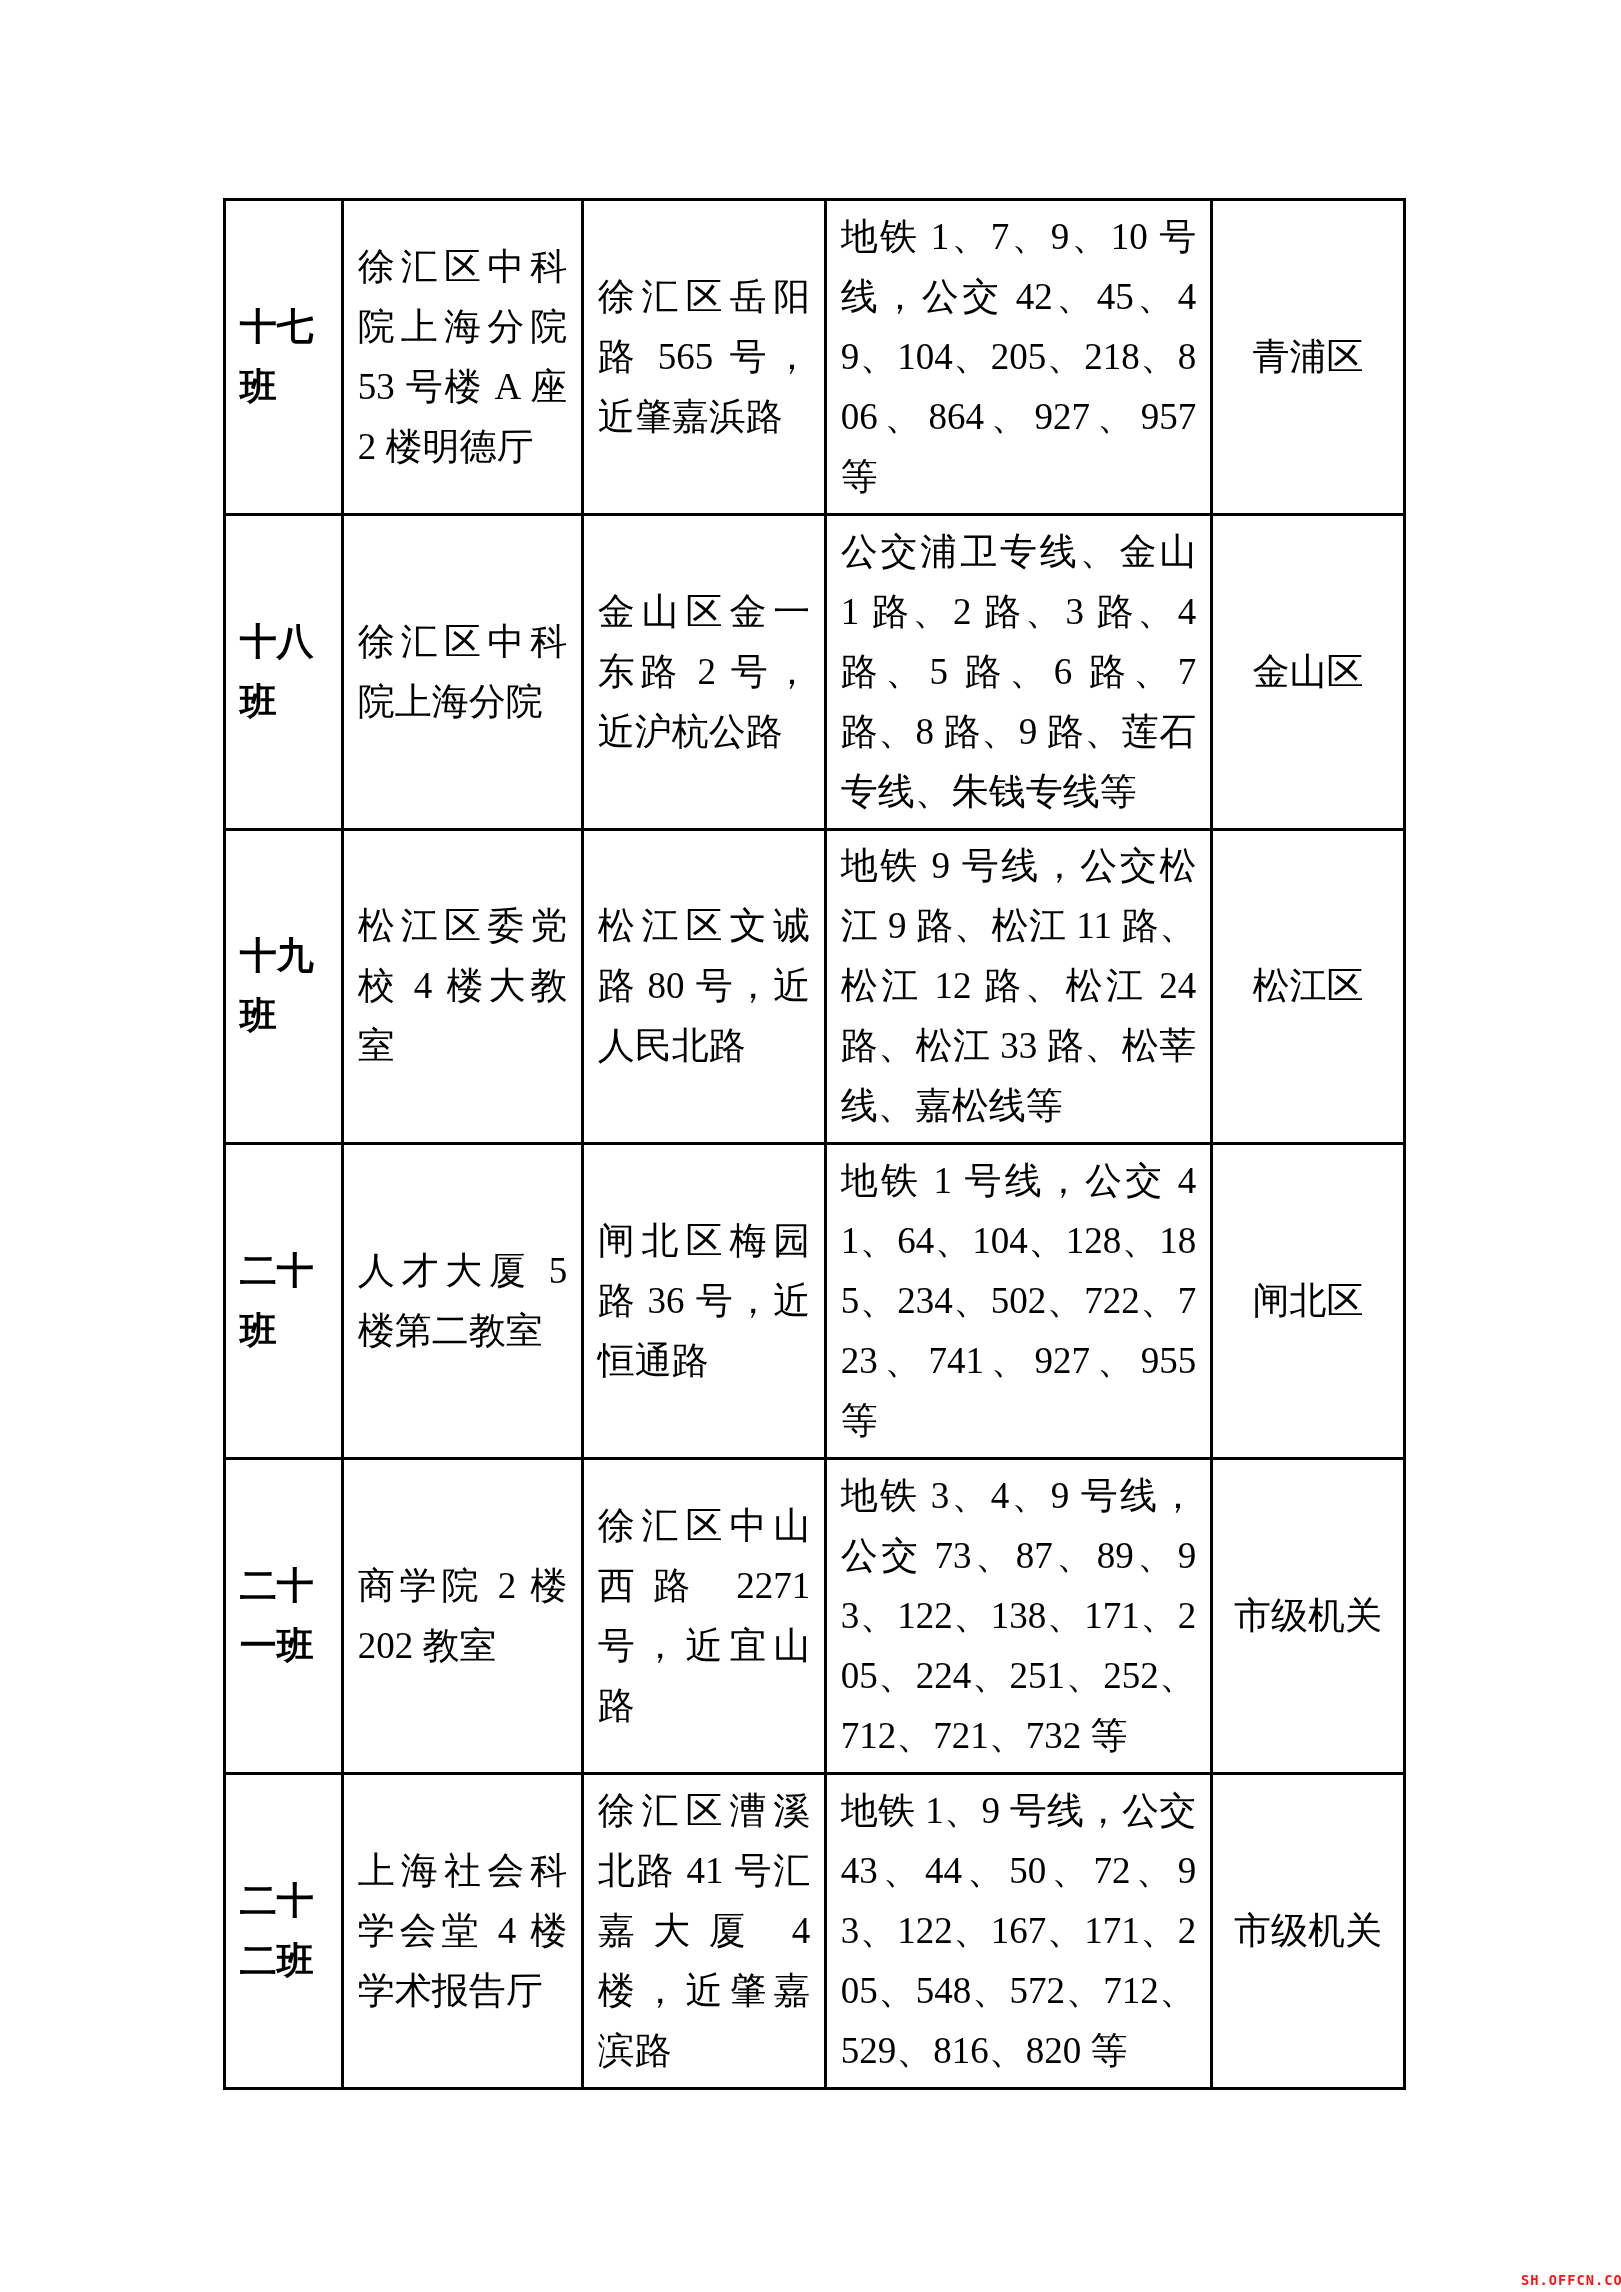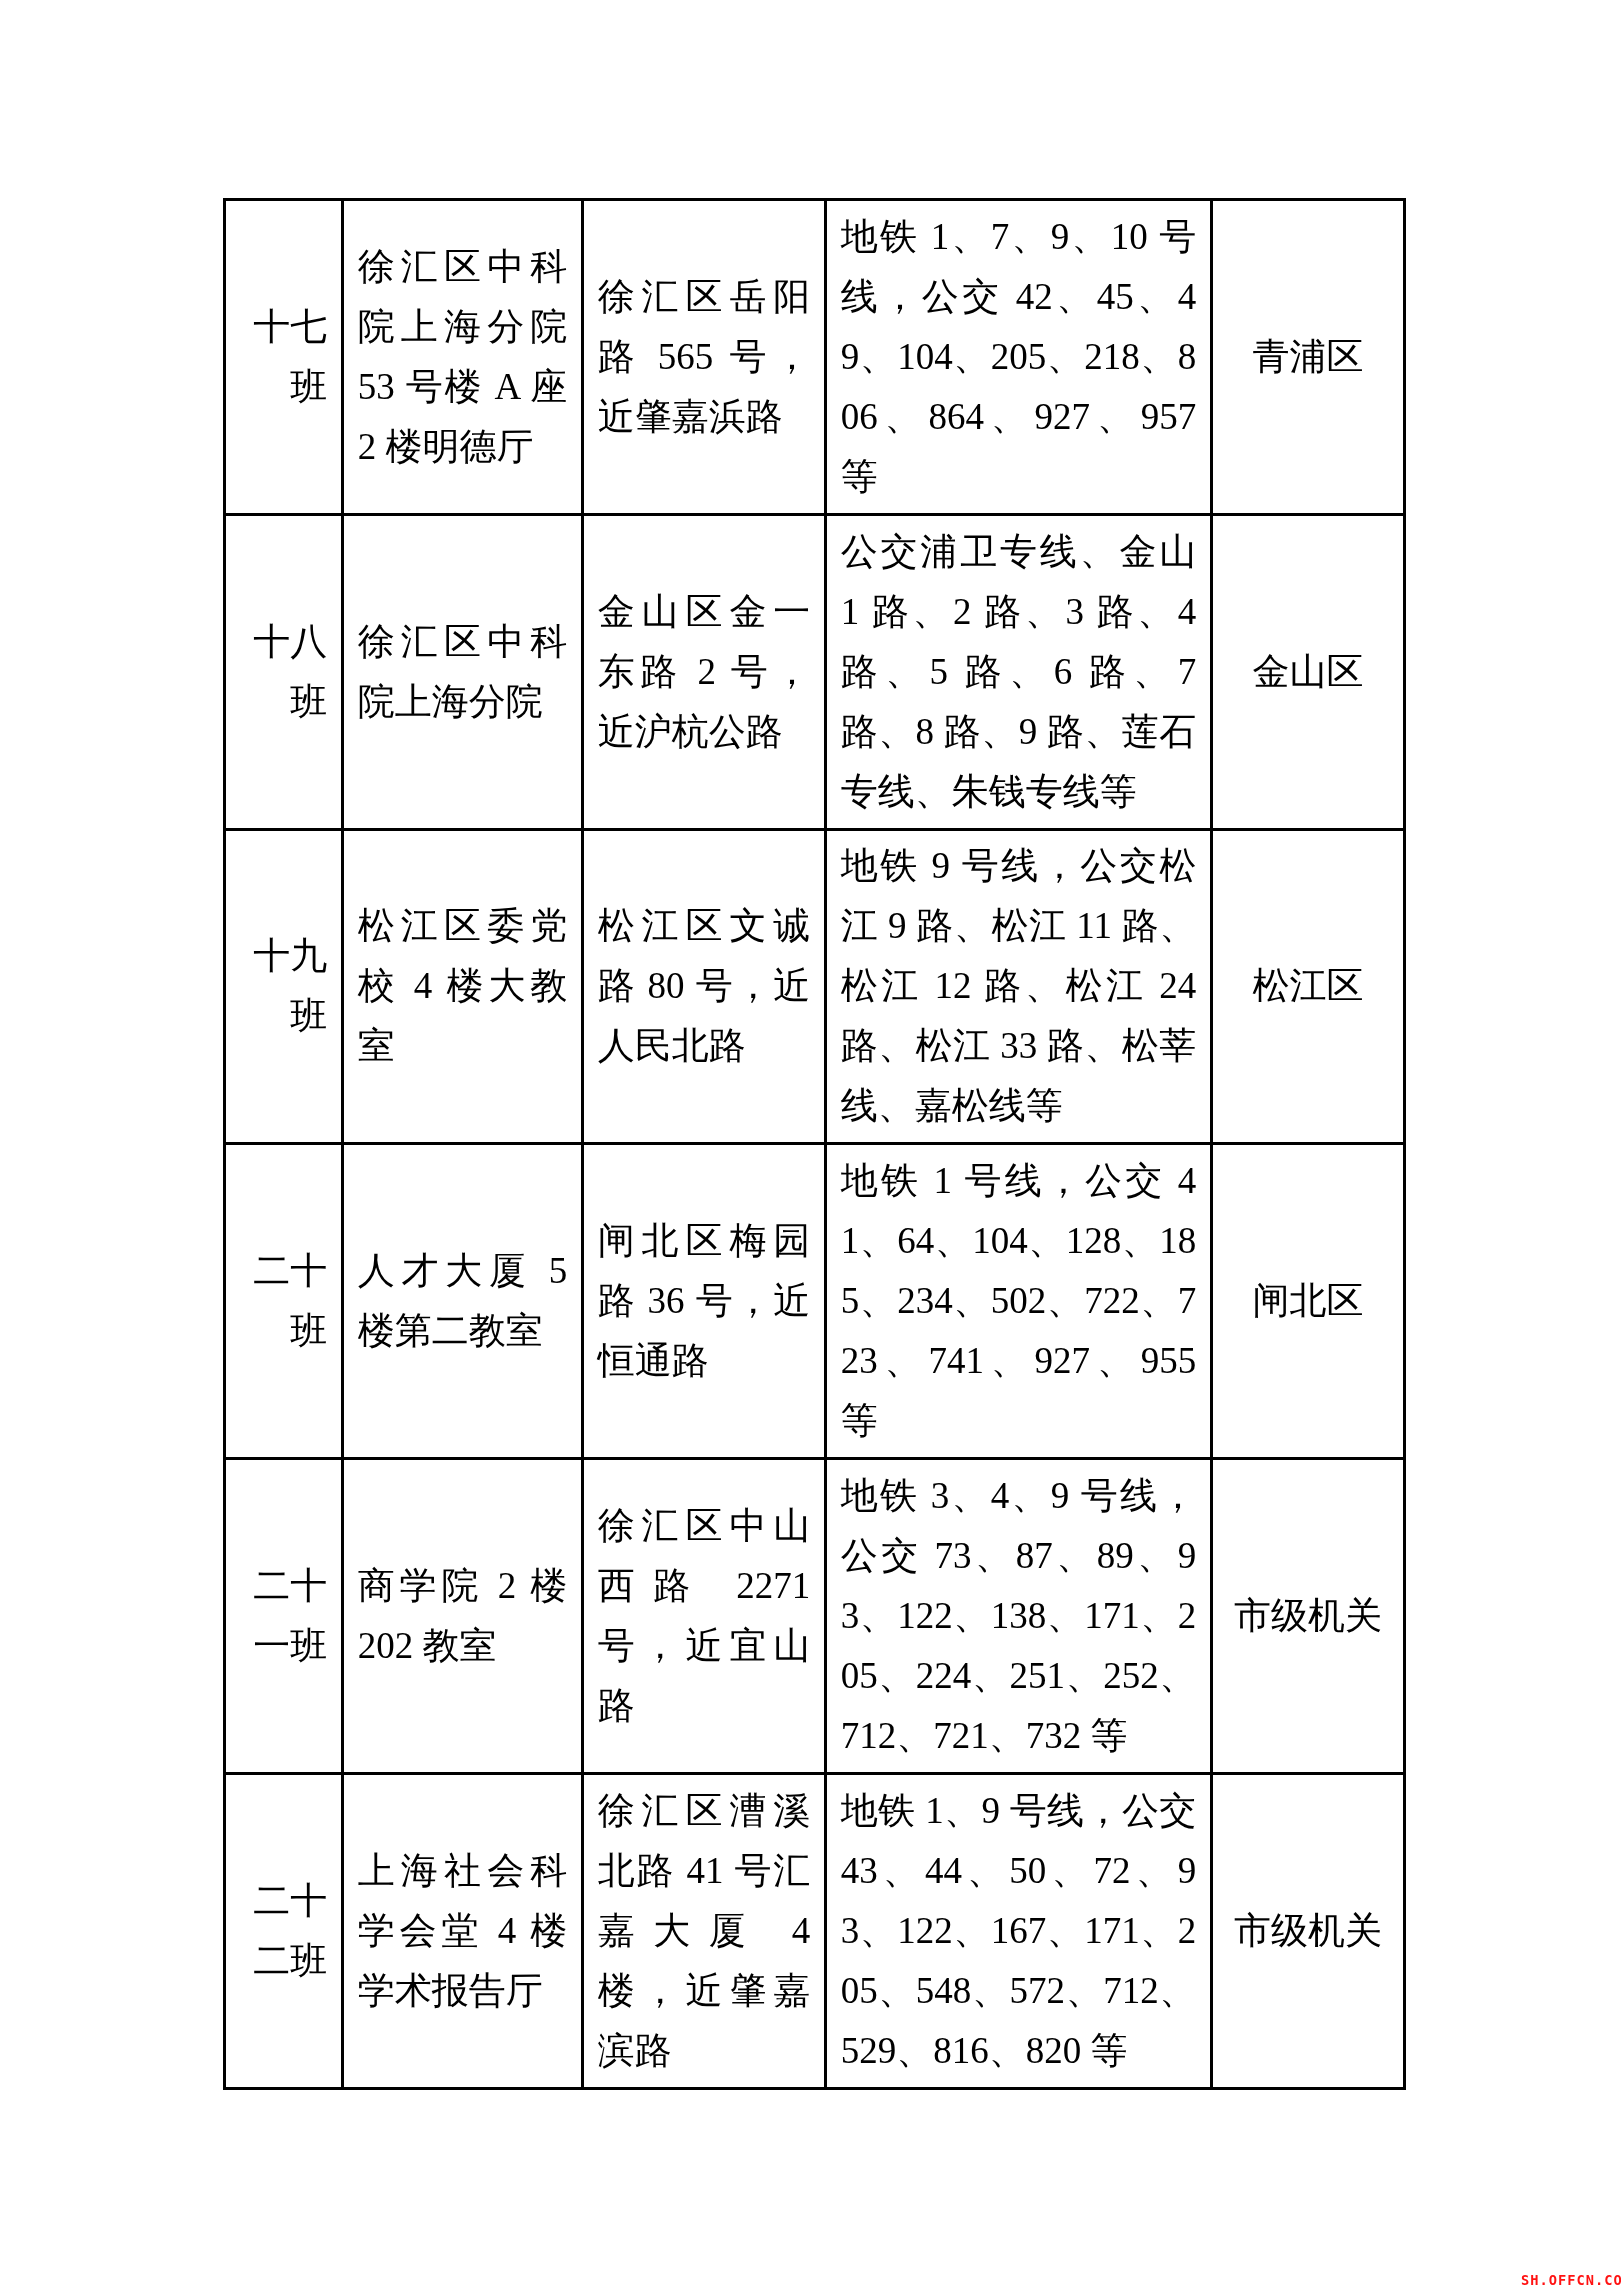--- a/index.html
+++ b/index.html
@@ -44,22 +44,23 @@
   col.col-district { width: 193px; }
   
   tbody tr:nth-child(1) { height: 240px; }
   tbody tr:nth-child(2) { height: 302px; }
   tbody tr:nth-child(3) { height: 302px; }
   tbody tr:nth-child(4) { height: 294px; }
   tbody tr:nth-child(5) { height: 296px; }
   tbody tr:nth-child(6) { height: 304px; }
 
   td.c-class {
-    text-align: right;
+    text-align: left;
     padding: 5.9px 19.6px;
+    font-weight: bold;
   }
   td.c-venue, td.c-address, td.c-transit {
     text-align: justify;
     text-justify: inter-character;
   }
   td.c-district {
     text-align: center;
   }
   .watermark {
     position: absolute;

